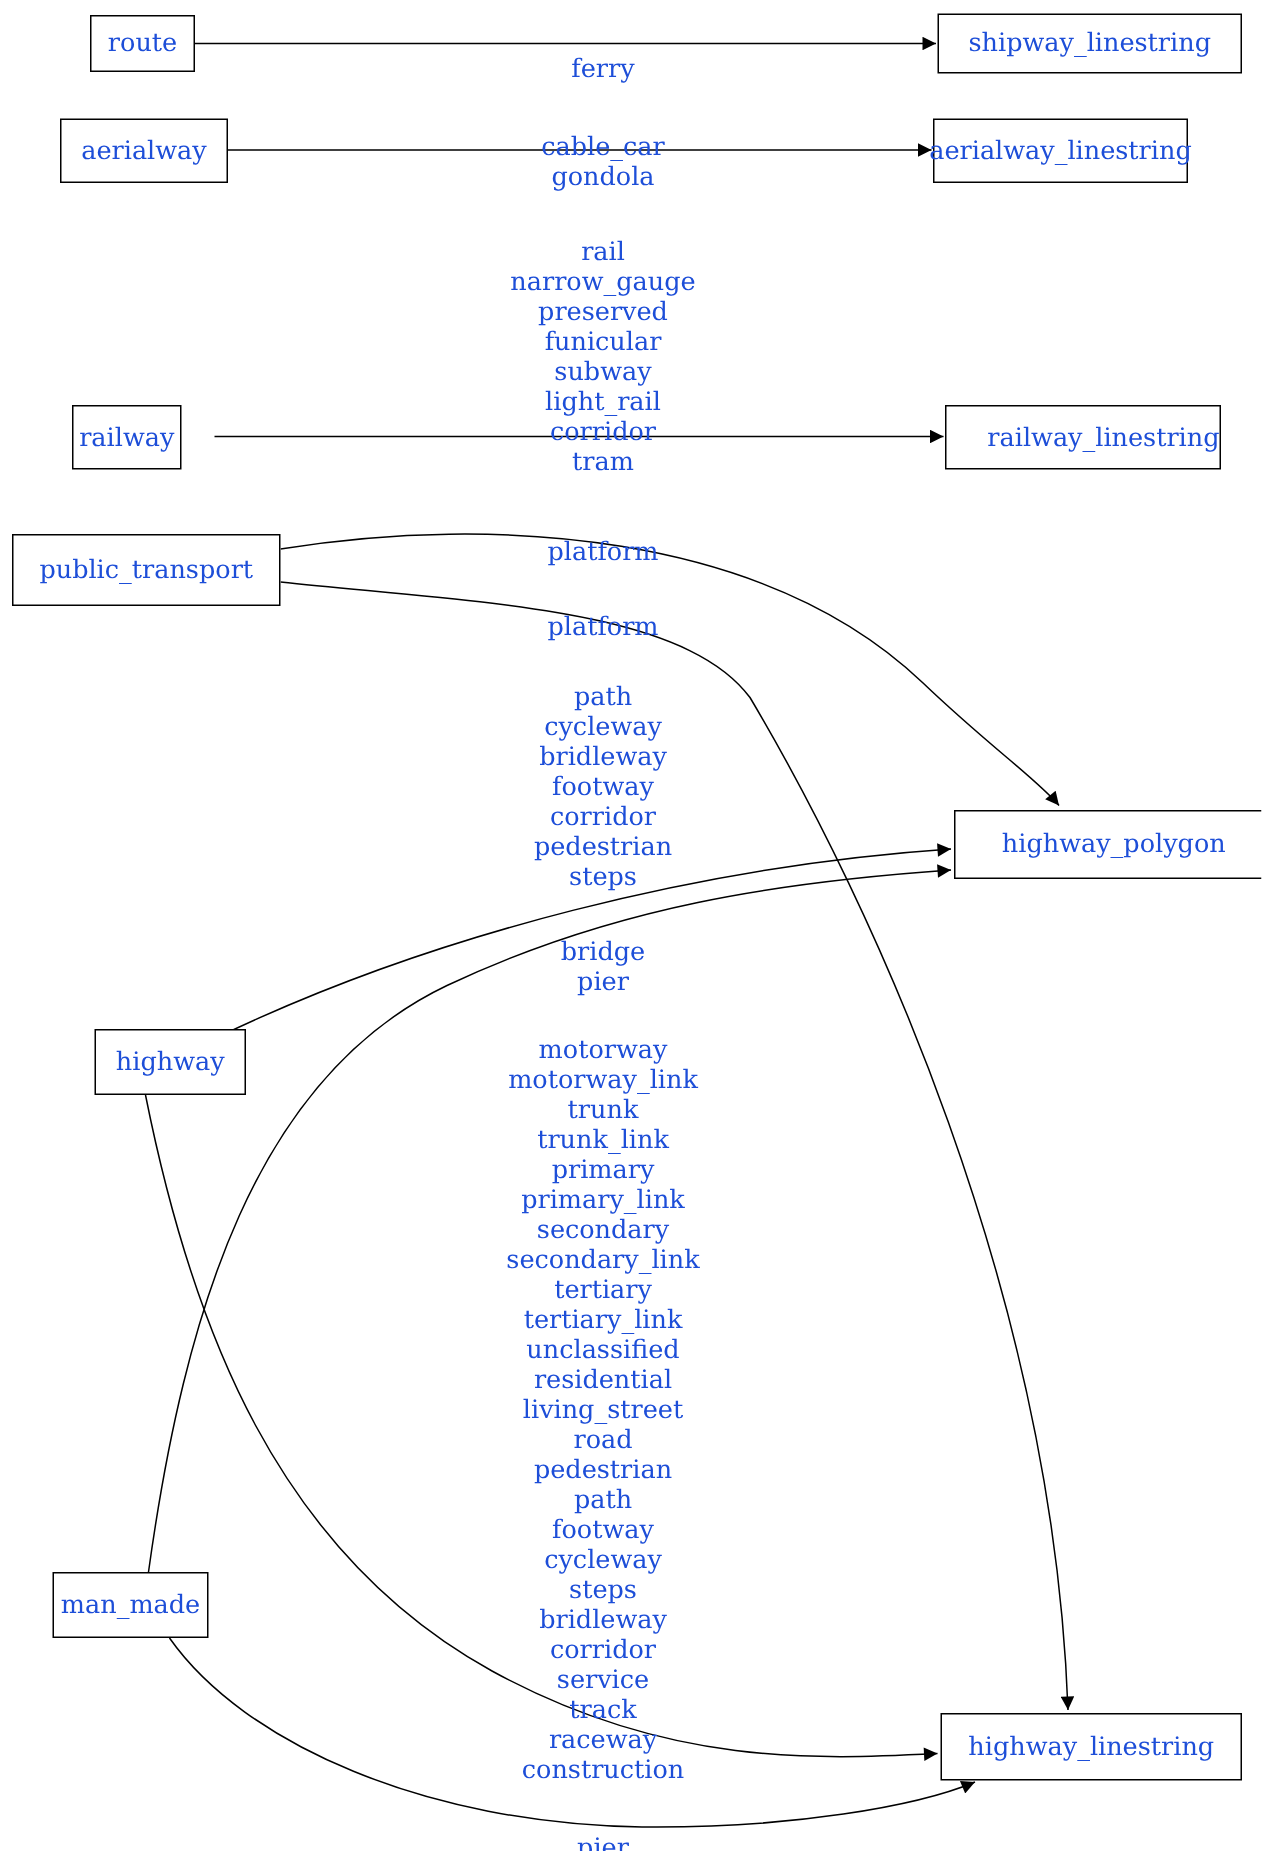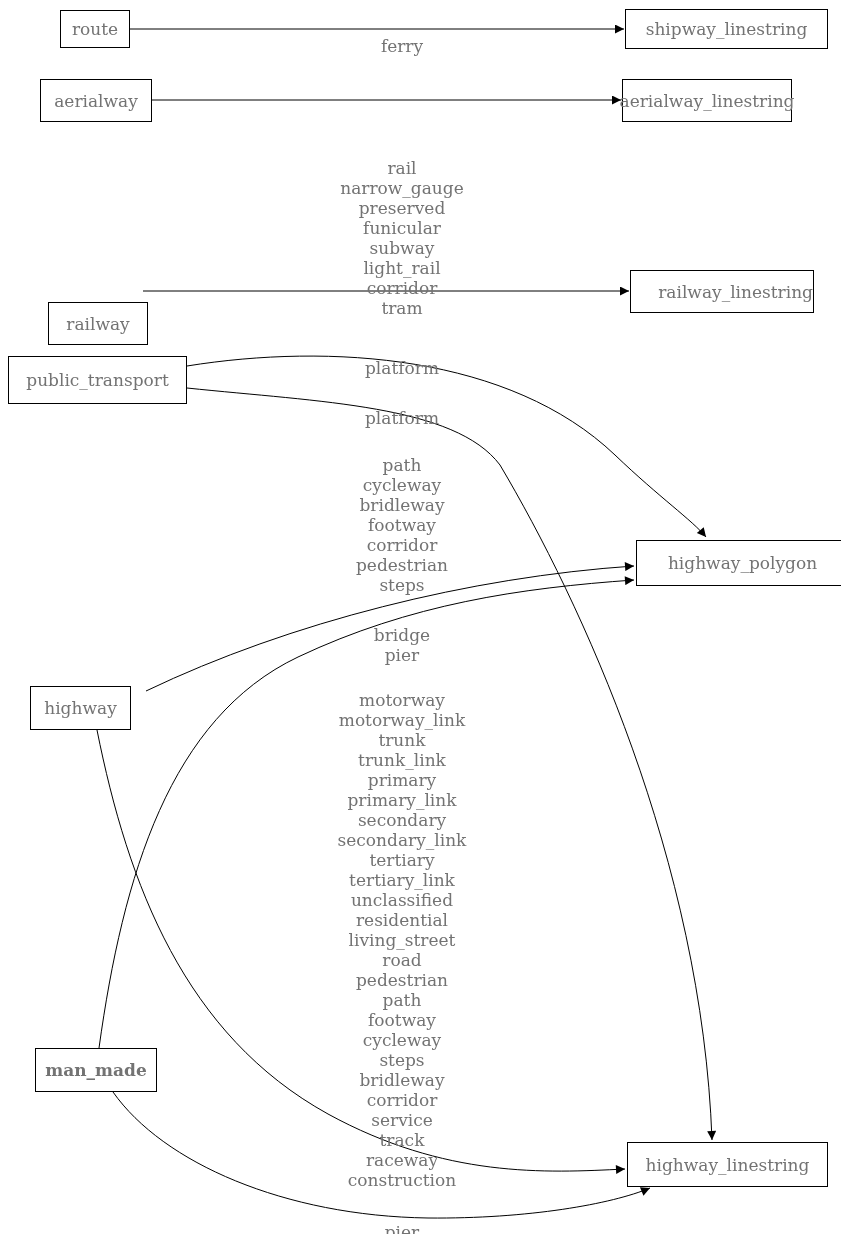--- a/index.html
+++ b/index.html
@@ -2,21 +2,21 @@
 <html><head>
 <meta charset="utf-8">
 <style>
   html, body { margin: 0; padding: 0; background: #ffffff; }
   .canvas {
     position: relative;
     width: 841px;
     height: 1234px;
     background: #ffffff;
     font-family: "DejaVu Serif", serif;
-    color: #737373;
+    color: #1d4ed8;
     overflow: hidden;
     border-radius: 21px;
   }
   svg.edges {
     position: absolute;
     top: 0; left: 0;
     width: 841px; height: 1234px;
   }
   .node {
     position: absolute;
@@ -37,26 +37,26 @@
     white-space: pre-line;
     font-size: 17px;
     line-height: 20px;
     margin-top: 28px;
   }
   
   #n-route        { left: 60px;  top: 10px;   width: 70px;  height: 38px; }
   #n-shipway-ls   { left: 625px; top: 9px;    width: 203px; height: 40px; }
   #n-aerialway    { left: 40px;  top: 79px;   width: 112px; height: 43px; }
   #n-aerialway-ls { left: 622px; top: 79px;   width: 170px; height: 43px; }
-  #n-railway      { left: 48px;  top: 270px;  width: 100px;  height: 43px; margin-top: 32px; }
+  #n-railway      { left: 48px;  top: 270px;  width: 73px;  height: 43px; }
   #n-railway-ls   { left: 630px; top: 270px;  width: 184px; height: 43px; justify-content: flex-end; }
   #n-public-transport { left: 8px; top: 356px; width: 179px; height: 48px; }
   #n-highway-polygon  { left: 636px; top: 540px; width: 213px; height: 46px; }
-  #n-highway      { left: 30px;  top: 686px;  width: 101px; height: 44px; }
-  #n-man-made     { left: 35px;  top: 1048px; width: 122px; height: 44px; font-weight: bold; }
+  #n-highway      { left: 63px;  top: 686px;  width: 101px; height: 44px; }
+  #n-man-made     { left: 35px;  top: 1048px; width: 104px; height: 44px; }
   #n-highway-ls   { left: 627px; top: 1142px; width: 201px; height: 45px; text-align: right; }
   
   #l-ferry    { top: 8px; }
   #l-aerial   { top: 60px; }
   #l-rail     { top: 130px; }
   #l-pt-poly  { top: 330px; }
   #l-pt-ls    { top: 380px; }
   #l-hw-poly  { top: 427px; }
   #l-mm-poly  { top: 597px; }
   #l-hw-ls    { top: 662px; }
@@ -121,20 +121,22 @@
     <span>highway</span>
   </div>
   <div class="node" id="n-man-made">
     <span>man_made</span>
   </div>
   <div class="node" id="n-highway-ls">
     <span>highway_linestring</span>
   </div>
 
   <div class="edge-label" id="l-ferry">ferry</div>
+  <div class="edge-label" id="l-aerial">cable_car
+gondola</div>
   <div class="edge-label" id="l-rail">rail
 narrow_gauge
 preserved
 funicular
 subway
 light_rail
 corridor
 tram</div>
   <div class="edge-label" id="l-pt-poly">platform</div>
   <div class="edge-label" id="l-pt-ls">platform</div>

